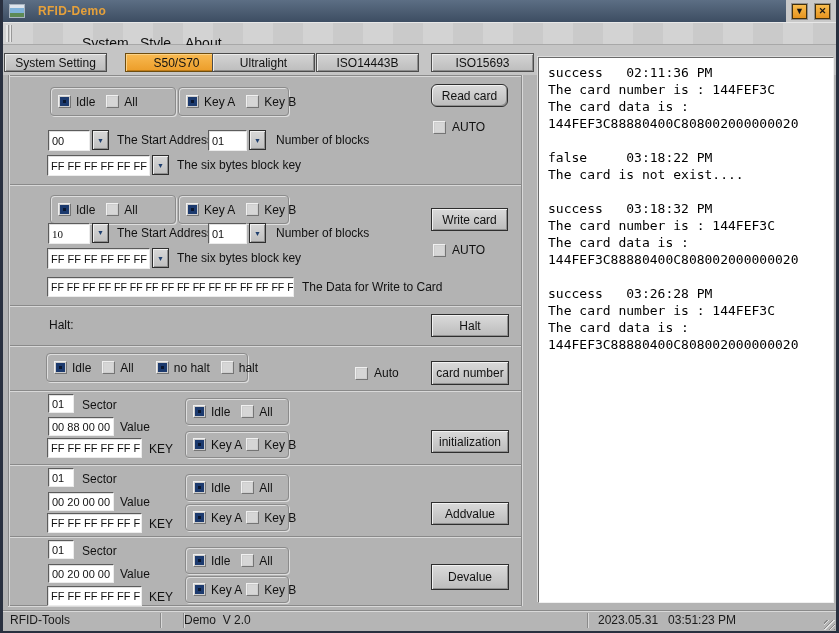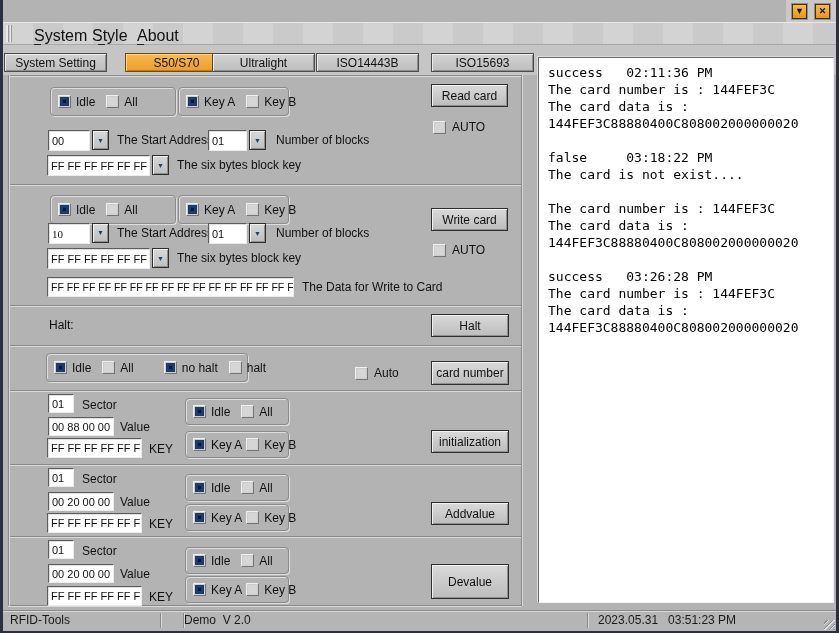--- a/index.html
+++ b/index.html
@@ -20,21 +20,21 @@
   .tbtn{width:15px;height:15px;box-sizing:border-box;background:linear-gradient(#f8bc4e,#e6941f);
         border:1px solid #42300c;box-shadow:0 0 0 1px #8f8f8f;color:#161616;font-size:9px;font-weight:bold;
         display:flex;align-items:center;justify-content:center;line-height:1;}
 
   
   .menubar{position:absolute;left:3px;top:22px;width:833px;height:23px;
            background:repeating-linear-gradient(90deg,#d3d3d3 0 30px,#cacaca 30px 60px);
            box-shadow:inset 0 1px 0 #e8e8e8,inset 0 -1px 0 #a8a8a8;}
   .menu-grip{position:absolute;left:3px;top:3px;width:6px;height:17px;
              background:linear-gradient(90deg,#e9e9e9 0 2px,#989898 2px 3px,#cacaca 3px 4px,#e9e9e9 4px 5px,#989898 5px 6px);}
-  .menu-item{position:absolute;top:4px;font-size:16px;padding:1px 4px;white-space:nowrap;}
+  .menu-item{position:absolute;top:12px;font-size:14px;padding:1px 4px;white-space:nowrap;margin-left:48px;}
   .menu-item::after{content:'';position:absolute;bottom:1px;width:7px;border-bottom:1px solid #222;}
   .menu-item.u0::after{left:4px;} .menu-item.u1::after{left:10px;}
 
   .topstrip{position:absolute;left:3px;top:45px;width:833px;height:30px;background:#c5c5c5;}
 
   
   .tab{position:absolute;top:53px;width:103px;height:19px;box-sizing:border-box;text-align:center;
        font-size:12px;line-height:18px;background:linear-gradient(#d4d4d4,#bdbdbd);border:1px solid #4c4c4c;
        box-shadow:inset 1px 1px 0 #ececec,inset -1px -1px 0 #8d8d8d;}
   .tab.active{background:linear-gradient(#f8ba52,#ec9d29);border-color:#6e4c0e;
@@ -86,20 +86,24 @@
   .sseg{position:absolute;top:613px;font-size:12px;white-space:pre;color:#1a1a1a;}
   .ssep{position:absolute;top:613px;height:15px;width:1px;background:#8a8a8a;box-shadow:1px 0 0 #d9d9d9;}
   .grip{position:absolute;right:4px;top:620px;width:11px;height:10px;
         background:repeating-linear-gradient(135deg,transparent 0 2px,#8a8a8a 2px 3px,#e2e2e2 3px 4px);}
 </style>
 </head>
 <body>
 
 <div class="app">
 
+  <div class="titlebar">
+    <span class="app-icon"></span>
+    <span class="title-text">RFID-Demo</span>
+  </div>
   <div class="title-btn-area">
     <span class="tbtn">▼</span>
     <span class="tbtn">✕</span>
   </div>
 
   <div class="menubar">
     <span class="menu-grip"></span>
     <span class="menu-item u0" style="left:27px;">System</span>
     <span class="menu-item u1" style="left:85px;">Style</span>
     <span class="menu-item u0" style="left:130px;">About</span>
@@ -137,21 +141,21 @@
   <div class="rgroup" style="left:178px;top:87px;width:111px;height:29px;">
     <span class="rpair">
         <span class="radio sel"></span>
         <span class="rlabel">Key A</span>
       </span>
     <span class="rpair">
         <span class="radio"></span>
         <span class="rlabel">Key B</span>
       </span>
   </div>
-  <div class="btn" style="left:431px;top:84px;width:77px;height:23px;">Read card</div>
+  <div class="btn" style="left:431px;top:84px;width:77px;height:23px;border-radius:6px;">Read card</div>
   <div class="checkrow" style="left:433px;top:120px;">
     <span class="radio"></span>
     <span class="rlabel">AUTO</span>
   </div>
   <div class="combo" style="left:48px;top:130px;">
     <span class="cfield" style="width:42px;">00</span>
     <span class="cbtn">▼</span>
   </div>
   <div class="lbl" style="left:117px;top:133px;">The Start Address</div>
   <div class="combo" style="left:208px;top:130px;">
@@ -214,21 +218,21 @@
   <div class="rgroup" style="left:46px;top:353px;width:202px;height:29px;">
     <span class="rpair">
         <span class="radio sel"></span>
         <span class="rlabel">Idle</span>
       </span>
     <span class="rpair">
         <span class="radio"></span>
         <span class="rlabel">All</span>
       </span>
     <span class="gdiv"></span>
-    <span class="rpair" style="margin-left:16px;">
+    <span class="rpair" style="margin-left:8px;">
         <span class="radio sel"></span>
         <span class="rlabel">no halt</span>
       </span>
     <span class="rpair">
         <span class="radio"></span>
         <span class="rlabel">halt</span>
       </span>
   </div>
   <div class="checkrow" style="left:355px;top:366px;">
     <span class="radio"></span>
@@ -311,32 +315,33 @@
   <div class="rgroup" style="left:185px;top:576px;width:104px;height:27px;">
     <span class="rpair">
         <span class="radio sel"></span>
         <span class="rlabel">Key A</span>
       </span>
     <span class="rpair" style="margin-left:4px;">
         <span class="radio"></span>
         <span class="rlabel">Key B</span>
       </span>
   </div>
-  <div class="btn" style="left:431px;top:564px;width:78px;height:35px;">Devalue</div>
+  <div class="btn" style="left:431px;top:564px;width:78px;height:26px;">Devalue</div>
 
   <div class="log-panel">
     <div class="log-lines">
         <div class="log-line">success   02:11:36 PM</div>
         <div class="log-line">The card number is : 144FEF3C</div>
         <div class="log-line">The card data is : </div>
         <div class="log-line">144FEF3C88880400C808002000000020</div>
         <div class="log-line"></div>
         <div class="log-line">false     03:18:22 PM</div>
         <div class="log-line">The card is not exist....</div>
         <div class="log-line"></div>
+        <div class="log-line">success   03:18:32 PM</div>
         <div class="log-line">The card number is : 144FEF3C</div>
         <div class="log-line">The card data is : </div>
         <div class="log-line">144FEF3C88880400C808002000000020</div>
         <div class="log-line"></div>
         <div class="log-line">success   03:26:28 PM</div>
         <div class="log-line">The card number is : 144FEF3C</div>
         <div class="log-line">The card data is : </div>
         <div class="log-line">144FEF3C88880400C808002000000020</div>
       </div>
   </div>

